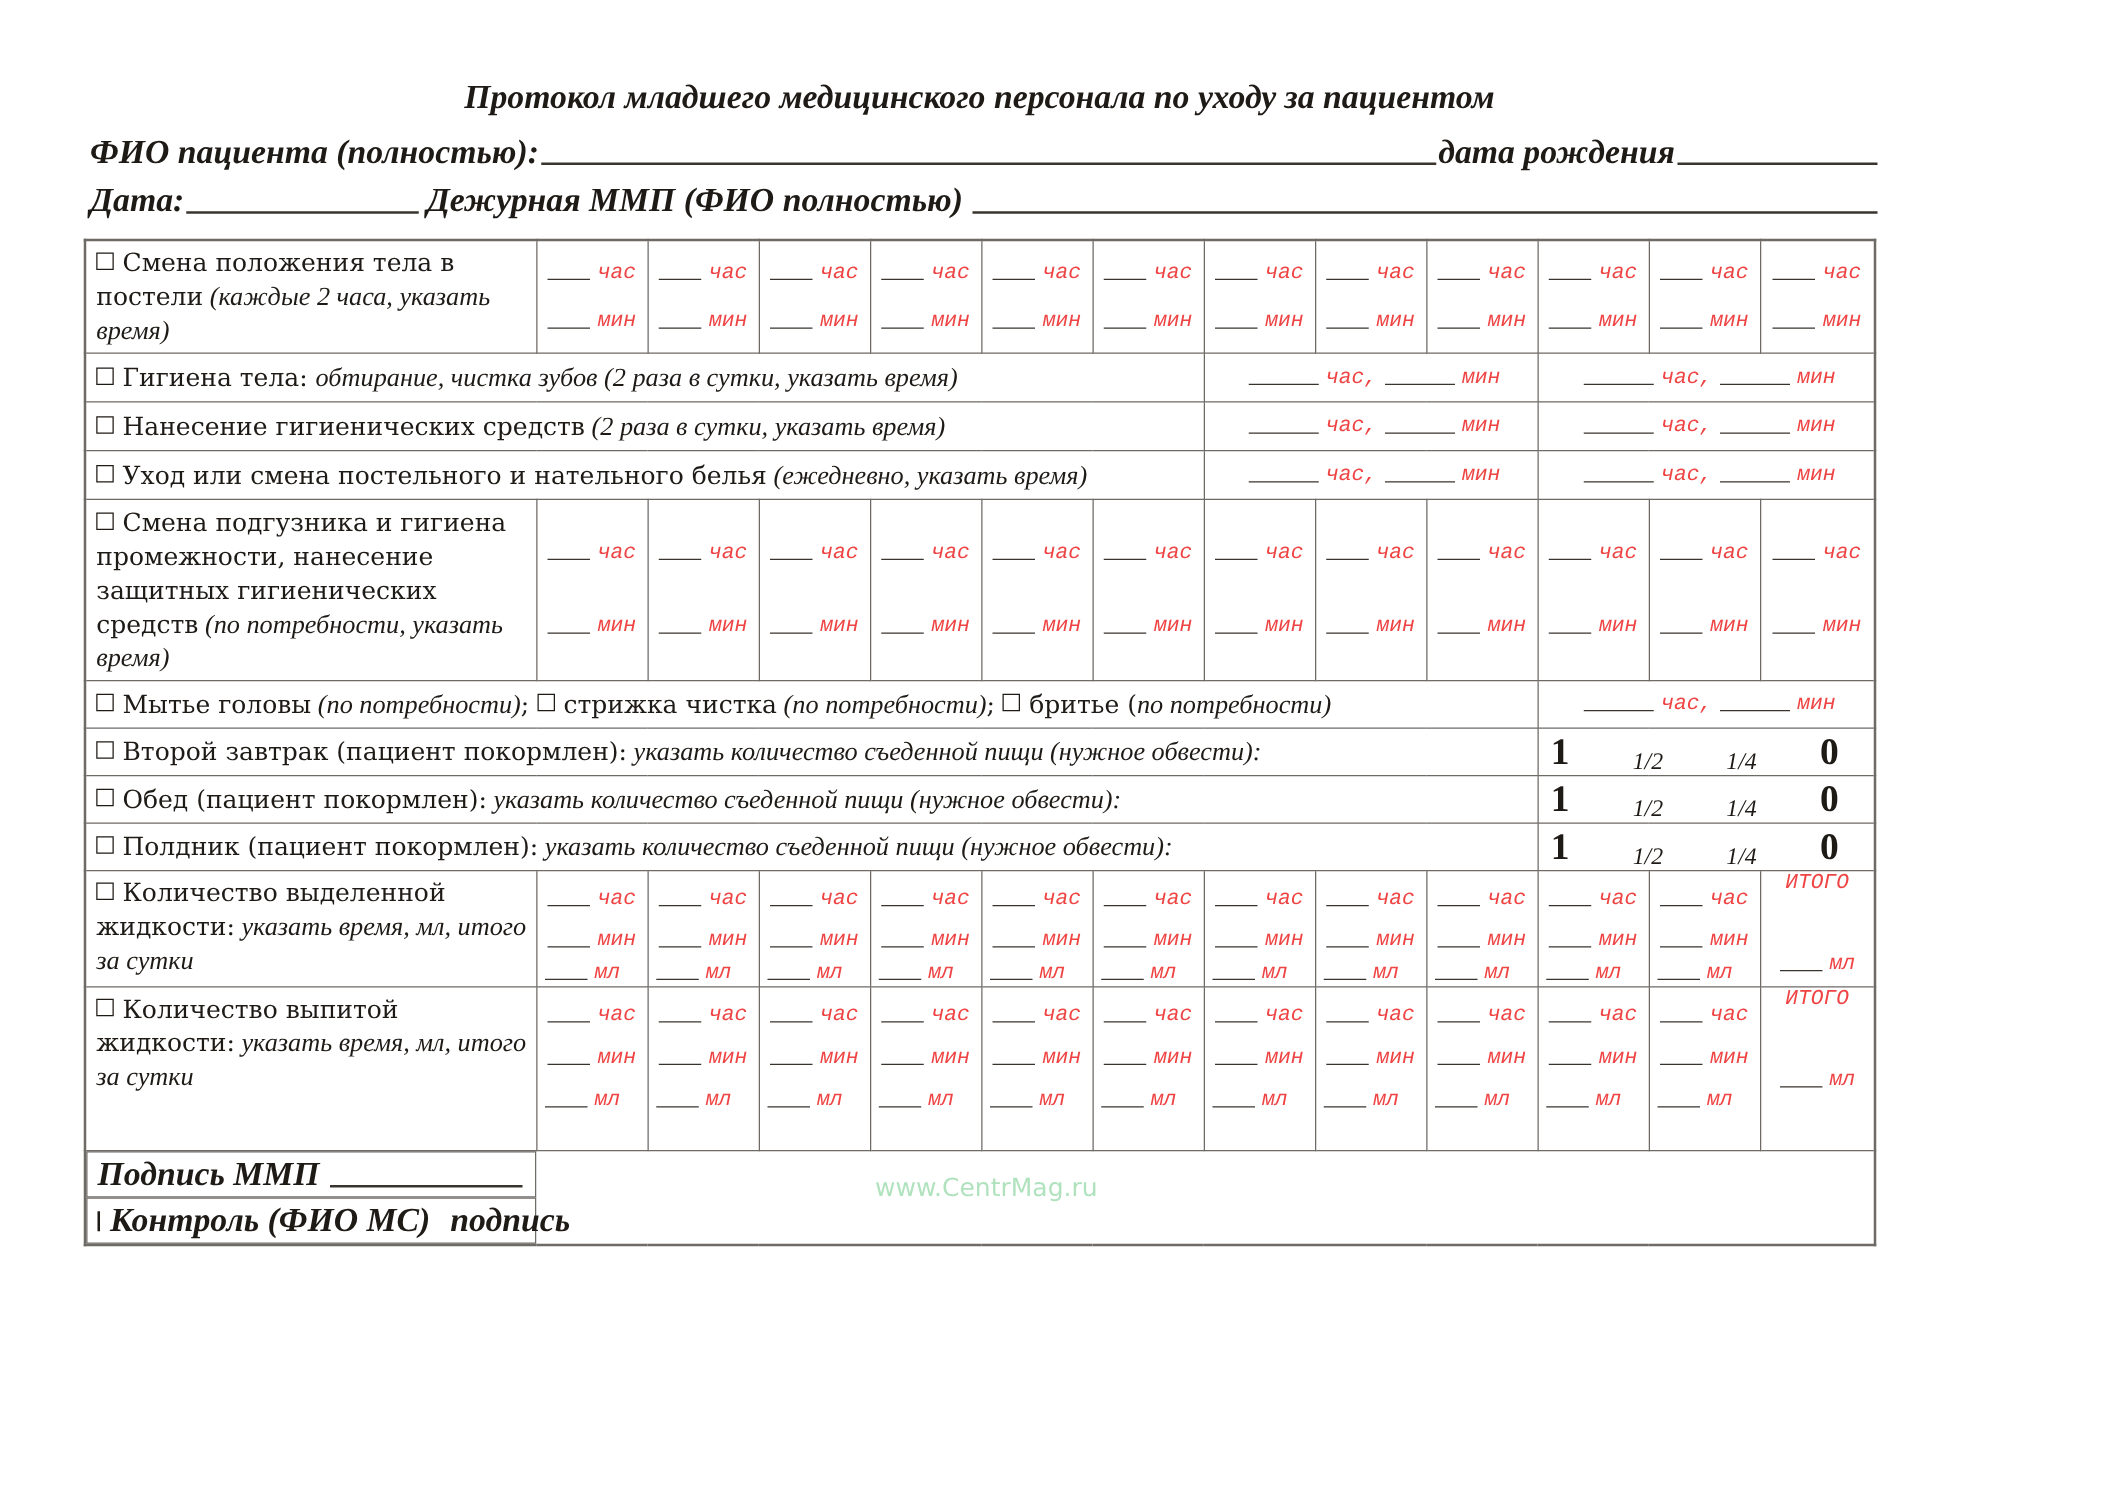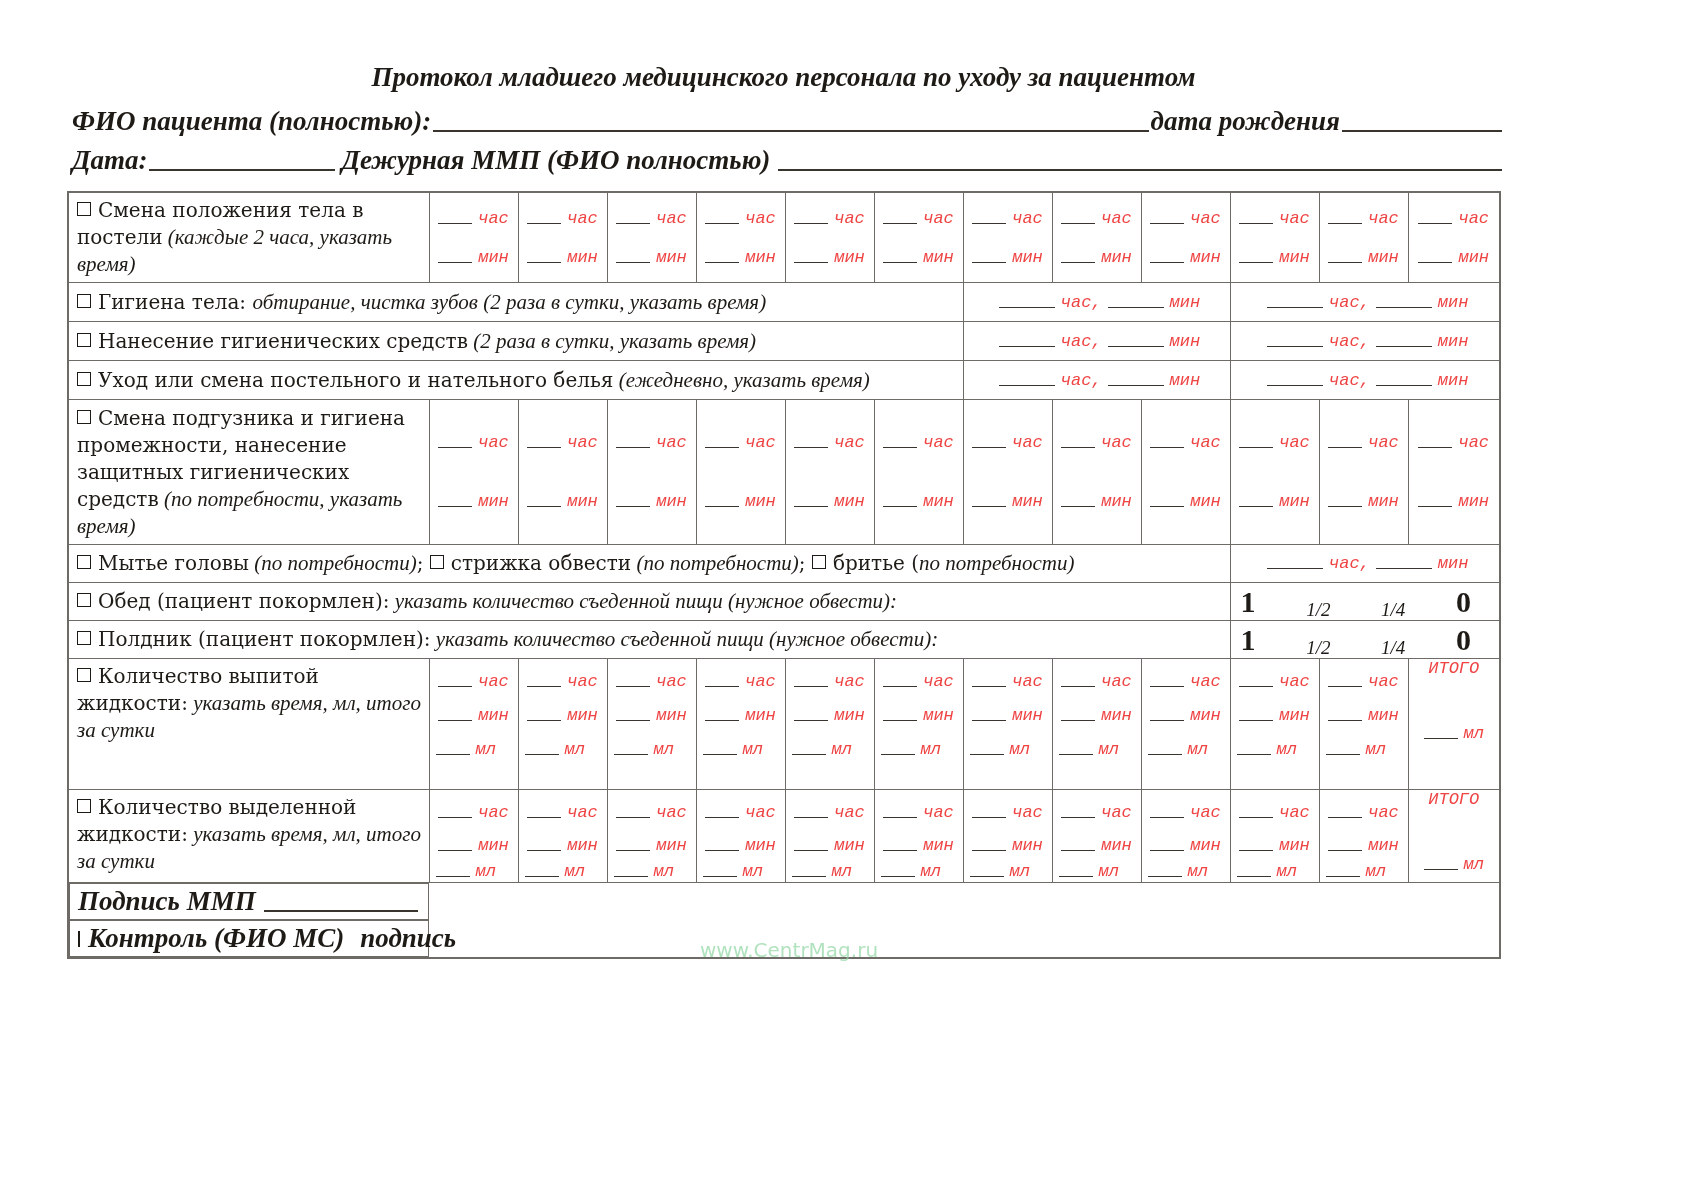--- a/index.html
+++ b/index.html
@@ -379,32 +379,43 @@
           </div>
           <div class="tline">
             <span class="u"></span>
             <span>мин</span>
           </div>
         </td>
   </tr>
 
   <tr style="height:38px;">
     <td class="lab" colspan="10">
-      <span class="cb"></span><b>Мытье головы</b><i> (по потребности)</i><span>; </span><span class="cb"></span><b>стрижка обвести</b><i> (по потребности)</i><span>; </span><span class="cb"></span><b>бритье (</b><i>по потребности)</i>
+      <span class="cb"></span><b>Мытье головы</b><i> (по потребности)</i><span>; </span><span class="cb"></span><b>стрижка чистка</b><i> (по потребности)</i><span>; </span><span class="cb"></span><b>бритье (</b><i>по потребности)</i>
     </td>
     <td class="tcell" colspan="3">
           <div class="tline">
             <span class="u2"></span>
             <span>час,</span>
             <span class="u2"></span>
             <span>мин</span>
           </div>
         </td>
   </tr>
 
+  <tr style="height:38px;">
+    <td class="lab" colspan="10"><span class="cb"></span><b>Второй завтрак (пациент покормлен):</b><i> указать количество съеденной пищи (нужное обвести):</i></td>
+    <td colspan="3">
+          <div class="food">
+            <span class="big">1</span>
+            <span class="frac">1/2</span>
+            <span class="frac">1/4</span>
+            <span class="big">0</span>
+          </div>
+        </td>
+  </tr>
   <tr style="height:38px;">
     <td class="lab" colspan="10"><span class="cb"></span><b>Обед (пациент покормлен):</b><i> указать количество съеденной пищи (нужное обвести):</i></td>
     <td colspan="3">
           <div class="food">
             <span class="big">1</span>
             <span class="frac">1/2</span>
             <span class="frac">1/4</span>
             <span class="big">0</span>
           </div>
         </td>
@@ -414,20 +425,185 @@
     <td colspan="3">
           <div class="food">
             <span class="big">1</span>
             <span class="frac">1/2</span>
             <span class="frac">1/4</span>
             <span class="big">0</span>
           </div>
         </td>
   </tr>
 
+  <tr style="height:93px;">
+    <td class="lab" style="vertical-align:top;"><span class="cb"></span><b>Количество выделенной жидкости:</b><i> указать время, мл, итого за сутки</i></td>
+    <td class="tcell" style="vertical-align:top;">
+          <div class="tline" style="height:32px">
+            <span class="u"></span>
+            <span>час</span>
+          </div>
+          <div class="tline" style="height:33px">
+            <span class="u"></span>
+            <span>мин</span>
+          </div>
+          <div class="tline" style="height:26px;justify-content:flex-start;padding-left:6px">
+            <span class="u"></span>
+            <span>мл</span>
+          </div>
+        </td>
+    <td class="tcell" style="vertical-align:top;">
+          <div class="tline" style="height:32px">
+            <span class="u"></span>
+            <span>час</span>
+          </div>
+          <div class="tline" style="height:33px">
+            <span class="u"></span>
+            <span>мин</span>
+          </div>
+          <div class="tline" style="height:26px;justify-content:flex-start;padding-left:6px">
+            <span class="u"></span>
+            <span>мл</span>
+          </div>
+        </td>
+    <td class="tcell" style="vertical-align:top;">
+          <div class="tline" style="height:32px">
+            <span class="u"></span>
+            <span>час</span>
+          </div>
+          <div class="tline" style="height:33px">
+            <span class="u"></span>
+            <span>мин</span>
+          </div>
+          <div class="tline" style="height:26px;justify-content:flex-start;padding-left:6px">
+            <span class="u"></span>
+            <span>мл</span>
+          </div>
+        </td>
+    <td class="tcell" style="vertical-align:top;">
+          <div class="tline" style="height:32px">
+            <span class="u"></span>
+            <span>час</span>
+          </div>
+          <div class="tline" style="height:33px">
+            <span class="u"></span>
+            <span>мин</span>
+          </div>
+          <div class="tline" style="height:26px;justify-content:flex-start;padding-left:6px">
+            <span class="u"></span>
+            <span>мл</span>
+          </div>
+        </td>
+    <td class="tcell" style="vertical-align:top;">
+          <div class="tline" style="height:32px">
+            <span class="u"></span>
+            <span>час</span>
+          </div>
+          <div class="tline" style="height:33px">
+            <span class="u"></span>
+            <span>мин</span>
+          </div>
+          <div class="tline" style="height:26px;justify-content:flex-start;padding-left:6px">
+            <span class="u"></span>
+            <span>мл</span>
+          </div>
+        </td>
+    <td class="tcell" style="vertical-align:top;">
+          <div class="tline" style="height:32px">
+            <span class="u"></span>
+            <span>час</span>
+          </div>
+          <div class="tline" style="height:33px">
+            <span class="u"></span>
+            <span>мин</span>
+          </div>
+          <div class="tline" style="height:26px;justify-content:flex-start;padding-left:6px">
+            <span class="u"></span>
+            <span>мл</span>
+          </div>
+        </td>
+    <td class="tcell" style="vertical-align:top;">
+          <div class="tline" style="height:32px">
+            <span class="u"></span>
+            <span>час</span>
+          </div>
+          <div class="tline" style="height:33px">
+            <span class="u"></span>
+            <span>мин</span>
+          </div>
+          <div class="tline" style="height:26px;justify-content:flex-start;padding-left:6px">
+            <span class="u"></span>
+            <span>мл</span>
+          </div>
+        </td>
+    <td class="tcell" style="vertical-align:top;">
+          <div class="tline" style="height:32px">
+            <span class="u"></span>
+            <span>час</span>
+          </div>
+          <div class="tline" style="height:33px">
+            <span class="u"></span>
+            <span>мин</span>
+          </div>
+          <div class="tline" style="height:26px;justify-content:flex-start;padding-left:6px">
+            <span class="u"></span>
+            <span>мл</span>
+          </div>
+        </td>
+    <td class="tcell" style="vertical-align:top;">
+          <div class="tline" style="height:32px">
+            <span class="u"></span>
+            <span>час</span>
+          </div>
+          <div class="tline" style="height:33px">
+            <span class="u"></span>
+            <span>мин</span>
+          </div>
+          <div class="tline" style="height:26px;justify-content:flex-start;padding-left:6px">
+            <span class="u"></span>
+            <span>мл</span>
+          </div>
+        </td>
+    <td class="tcell" style="vertical-align:top;">
+          <div class="tline" style="height:32px">
+            <span class="u"></span>
+            <span>час</span>
+          </div>
+          <div class="tline" style="height:33px">
+            <span class="u"></span>
+            <span>мин</span>
+          </div>
+          <div class="tline" style="height:26px;justify-content:flex-start;padding-left:6px">
+            <span class="u"></span>
+            <span>мл</span>
+          </div>
+        </td>
+    <td class="tcell" style="vertical-align:top;">
+          <div class="tline" style="height:32px">
+            <span class="u"></span>
+            <span>час</span>
+          </div>
+          <div class="tline" style="height:33px">
+            <span class="u"></span>
+            <span>мин</span>
+          </div>
+          <div class="tline" style="height:26px;justify-content:flex-start;padding-left:6px">
+            <span class="u"></span>
+            <span>мл</span>
+          </div>
+        </td>
+    <td class="tcell" style="vertical-align:top;">
+          <div class="tline" style="height:28px;align-items:flex-start">ИТОГО</div>
+          <div class="tline" style="height:56px">
+            <span class="u"></span>
+            <span>мл</span>
+          </div>
+        </td>
+  </tr>
+
   <tr style="height:131px;">
     <td class="lab" style="vertical-align:top;"><span class="cb"></span><b>Количество выпитой жидкости:</b><i> указать время, мл, итого за сутки</i></td>
     <td class="tcell" style="vertical-align:top;">
           <div class="tline" style="height:32px">
             <span class="u"></span>
             <span>час</span>
           </div>
           <div class="tline" style="height:34px">
             <span class="u"></span>
             <span>мин</span>
@@ -566,185 +742,20 @@
     <td class="tcell" style="vertical-align:top;">
           <div class="tline" style="height:32px">
             <span class="u"></span>
             <span>час</span>
           </div>
           <div class="tline" style="height:34px">
             <span class="u"></span>
             <span>мин</span>
           </div>
           <div class="tline" style="height:34px;justify-content:flex-start;padding-left:6px">
-            <span class="u"></span>
-            <span>мл</span>
-          </div>
-        </td>
-    <td class="tcell" style="vertical-align:top;">
-          <div class="tline" style="height:28px;align-items:flex-start">ИТОГО</div>
-          <div class="tline" style="height:56px">
-            <span class="u"></span>
-            <span>мл</span>
-          </div>
-        </td>
-  </tr>
-
-  <tr style="height:93px;">
-    <td class="lab" style="vertical-align:top;"><span class="cb"></span><b>Количество выделенной жидкости:</b><i> указать время, мл, итого за сутки</i></td>
-    <td class="tcell" style="vertical-align:top;">
-          <div class="tline" style="height:32px">
-            <span class="u"></span>
-            <span>час</span>
-          </div>
-          <div class="tline" style="height:33px">
-            <span class="u"></span>
-            <span>мин</span>
-          </div>
-          <div class="tline" style="height:26px;justify-content:flex-start;padding-left:6px">
-            <span class="u"></span>
-            <span>мл</span>
-          </div>
-        </td>
-    <td class="tcell" style="vertical-align:top;">
-          <div class="tline" style="height:32px">
-            <span class="u"></span>
-            <span>час</span>
-          </div>
-          <div class="tline" style="height:33px">
-            <span class="u"></span>
-            <span>мин</span>
-          </div>
-          <div class="tline" style="height:26px;justify-content:flex-start;padding-left:6px">
-            <span class="u"></span>
-            <span>мл</span>
-          </div>
-        </td>
-    <td class="tcell" style="vertical-align:top;">
-          <div class="tline" style="height:32px">
-            <span class="u"></span>
-            <span>час</span>
-          </div>
-          <div class="tline" style="height:33px">
-            <span class="u"></span>
-            <span>мин</span>
-          </div>
-          <div class="tline" style="height:26px;justify-content:flex-start;padding-left:6px">
-            <span class="u"></span>
-            <span>мл</span>
-          </div>
-        </td>
-    <td class="tcell" style="vertical-align:top;">
-          <div class="tline" style="height:32px">
-            <span class="u"></span>
-            <span>час</span>
-          </div>
-          <div class="tline" style="height:33px">
-            <span class="u"></span>
-            <span>мин</span>
-          </div>
-          <div class="tline" style="height:26px;justify-content:flex-start;padding-left:6px">
-            <span class="u"></span>
-            <span>мл</span>
-          </div>
-        </td>
-    <td class="tcell" style="vertical-align:top;">
-          <div class="tline" style="height:32px">
-            <span class="u"></span>
-            <span>час</span>
-          </div>
-          <div class="tline" style="height:33px">
-            <span class="u"></span>
-            <span>мин</span>
-          </div>
-          <div class="tline" style="height:26px;justify-content:flex-start;padding-left:6px">
-            <span class="u"></span>
-            <span>мл</span>
-          </div>
-        </td>
-    <td class="tcell" style="vertical-align:top;">
-          <div class="tline" style="height:32px">
-            <span class="u"></span>
-            <span>час</span>
-          </div>
-          <div class="tline" style="height:33px">
-            <span class="u"></span>
-            <span>мин</span>
-          </div>
-          <div class="tline" style="height:26px;justify-content:flex-start;padding-left:6px">
-            <span class="u"></span>
-            <span>мл</span>
-          </div>
-        </td>
-    <td class="tcell" style="vertical-align:top;">
-          <div class="tline" style="height:32px">
-            <span class="u"></span>
-            <span>час</span>
-          </div>
-          <div class="tline" style="height:33px">
-            <span class="u"></span>
-            <span>мин</span>
-          </div>
-          <div class="tline" style="height:26px;justify-content:flex-start;padding-left:6px">
-            <span class="u"></span>
-            <span>мл</span>
-          </div>
-        </td>
-    <td class="tcell" style="vertical-align:top;">
-          <div class="tline" style="height:32px">
-            <span class="u"></span>
-            <span>час</span>
-          </div>
-          <div class="tline" style="height:33px">
-            <span class="u"></span>
-            <span>мин</span>
-          </div>
-          <div class="tline" style="height:26px;justify-content:flex-start;padding-left:6px">
-            <span class="u"></span>
-            <span>мл</span>
-          </div>
-        </td>
-    <td class="tcell" style="vertical-align:top;">
-          <div class="tline" style="height:32px">
-            <span class="u"></span>
-            <span>час</span>
-          </div>
-          <div class="tline" style="height:33px">
-            <span class="u"></span>
-            <span>мин</span>
-          </div>
-          <div class="tline" style="height:26px;justify-content:flex-start;padding-left:6px">
-            <span class="u"></span>
-            <span>мл</span>
-          </div>
-        </td>
-    <td class="tcell" style="vertical-align:top;">
-          <div class="tline" style="height:32px">
-            <span class="u"></span>
-            <span>час</span>
-          </div>
-          <div class="tline" style="height:33px">
-            <span class="u"></span>
-            <span>мин</span>
-          </div>
-          <div class="tline" style="height:26px;justify-content:flex-start;padding-left:6px">
-            <span class="u"></span>
-            <span>мл</span>
-          </div>
-        </td>
-    <td class="tcell" style="vertical-align:top;">
-          <div class="tline" style="height:32px">
-            <span class="u"></span>
-            <span>час</span>
-          </div>
-          <div class="tline" style="height:33px">
-            <span class="u"></span>
-            <span>мин</span>
-          </div>
-          <div class="tline" style="height:26px;justify-content:flex-start;padding-left:6px">
             <span class="u"></span>
             <span>мл</span>
           </div>
         </td>
     <td class="tcell" style="vertical-align:top;">
           <div class="tline" style="height:28px;align-items:flex-start">ИТОГО</div>
           <div class="tline" style="height:56px">
             <span class="u"></span>
             <span>мл</span>
           </div>

